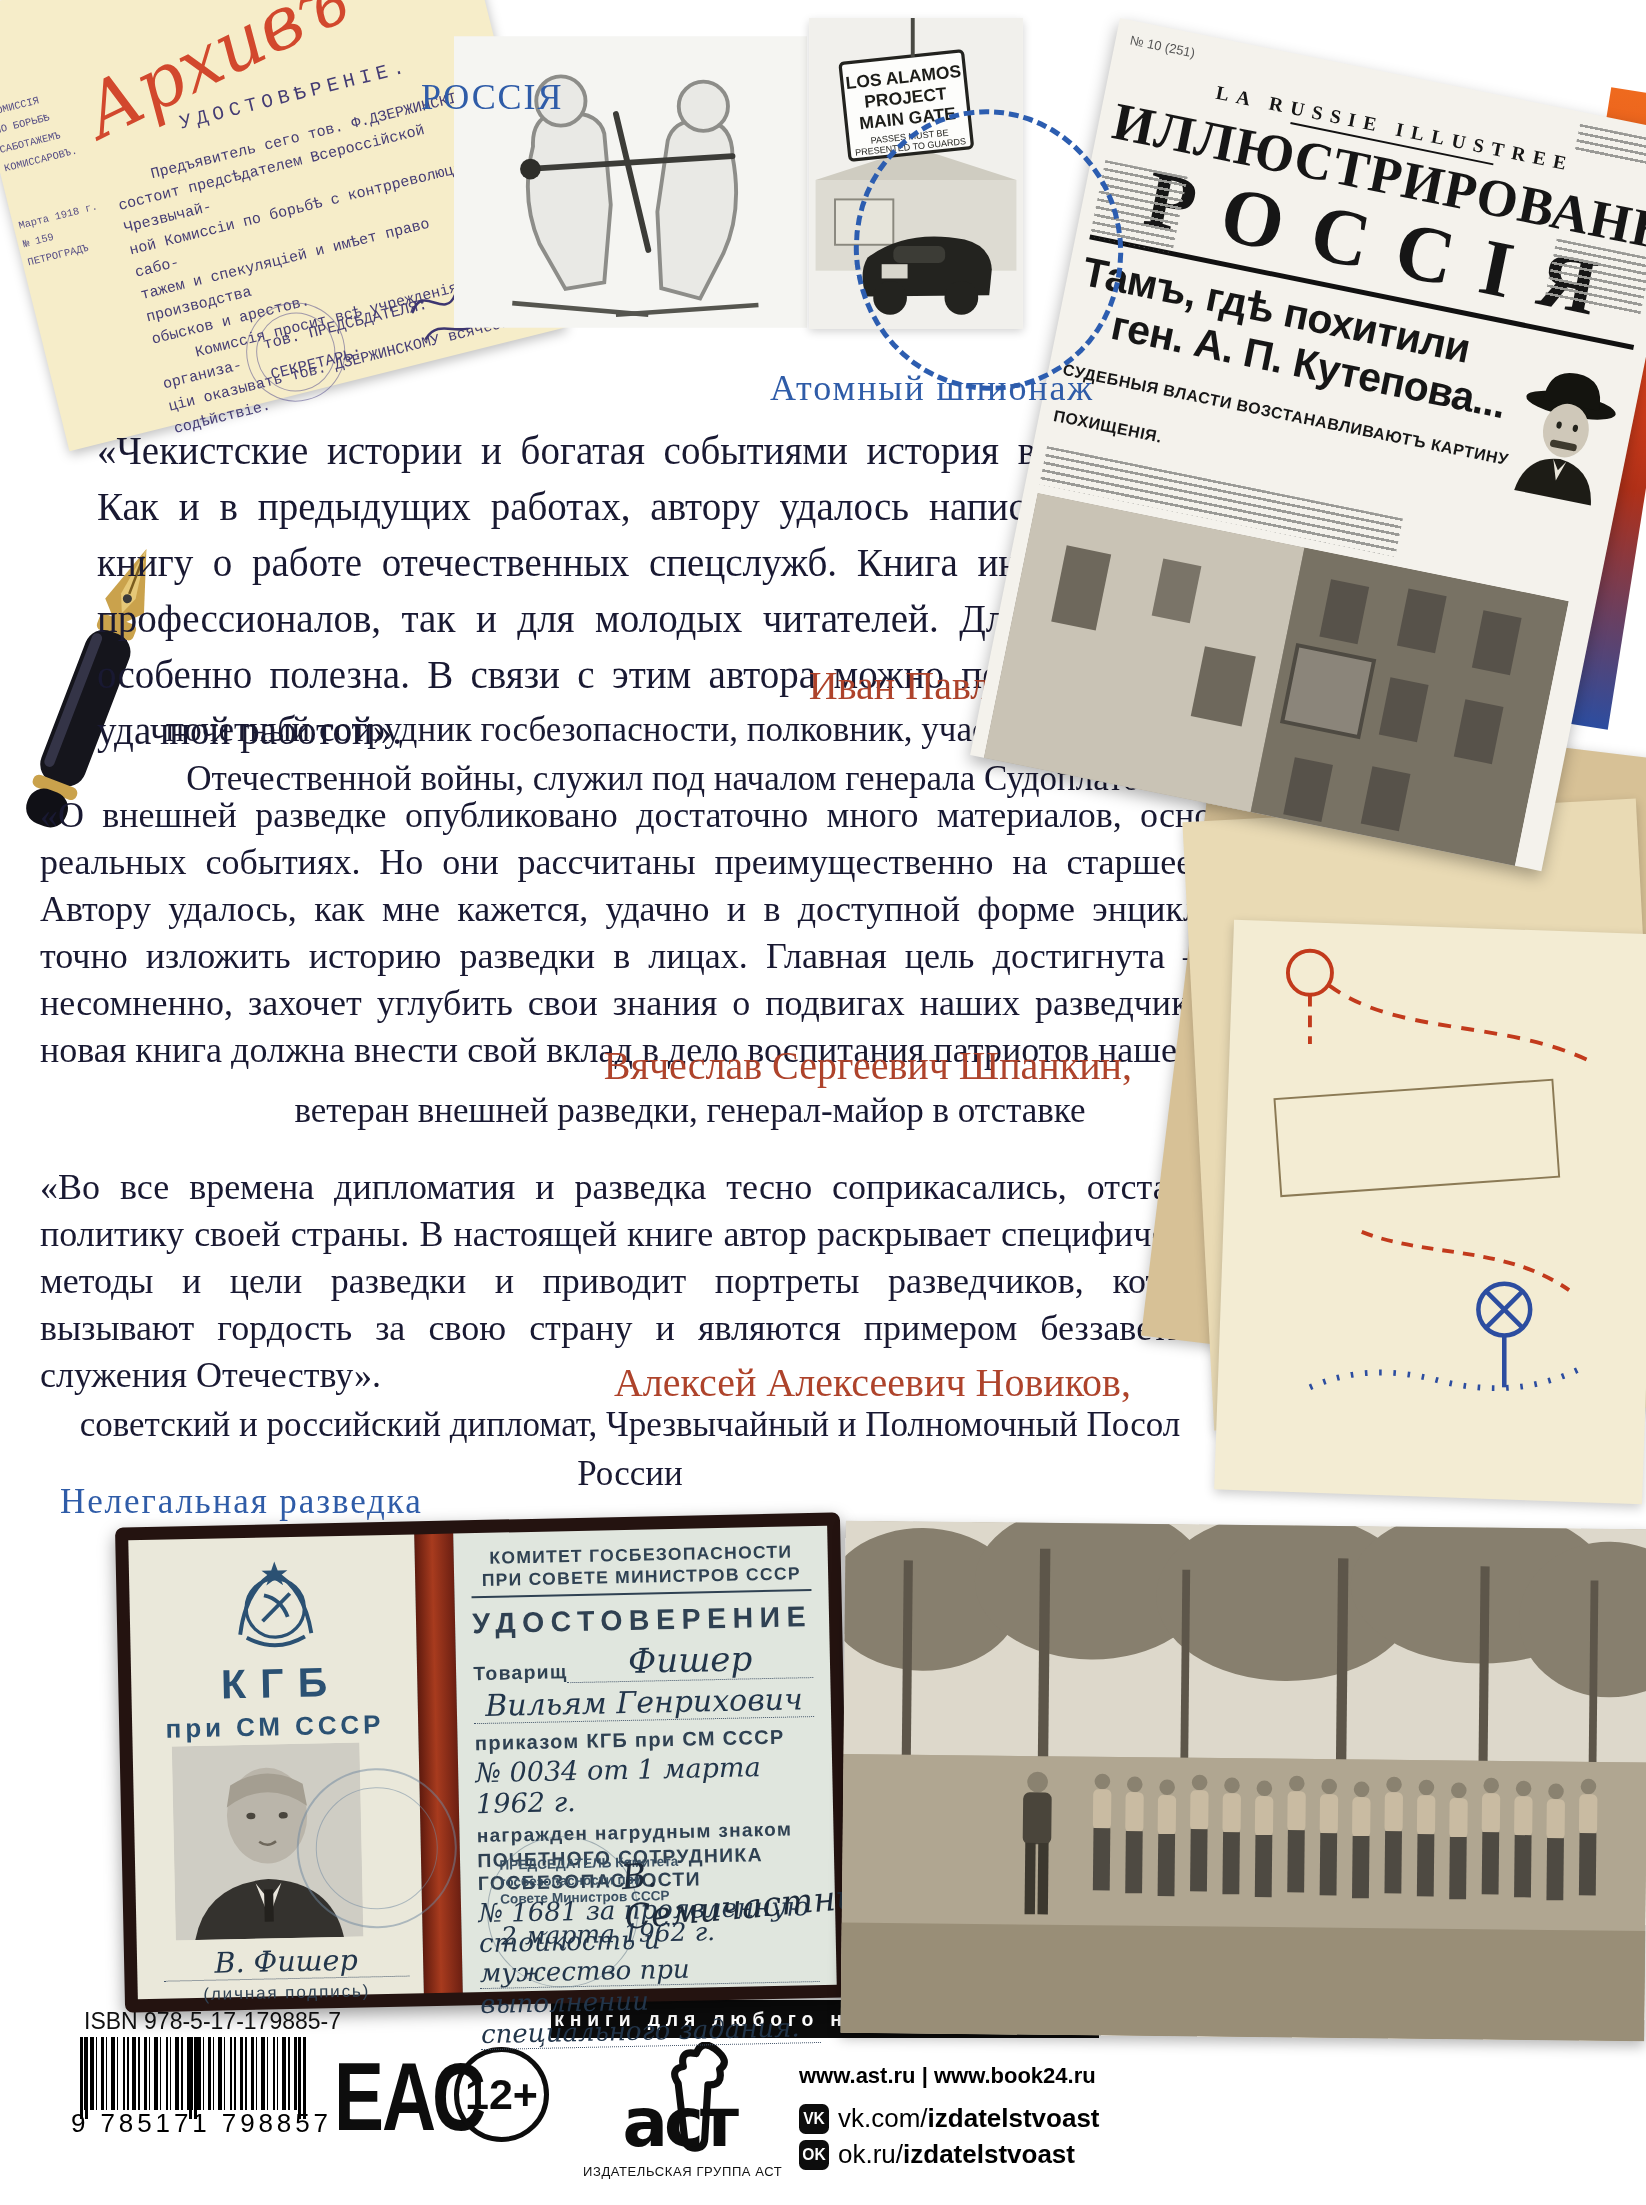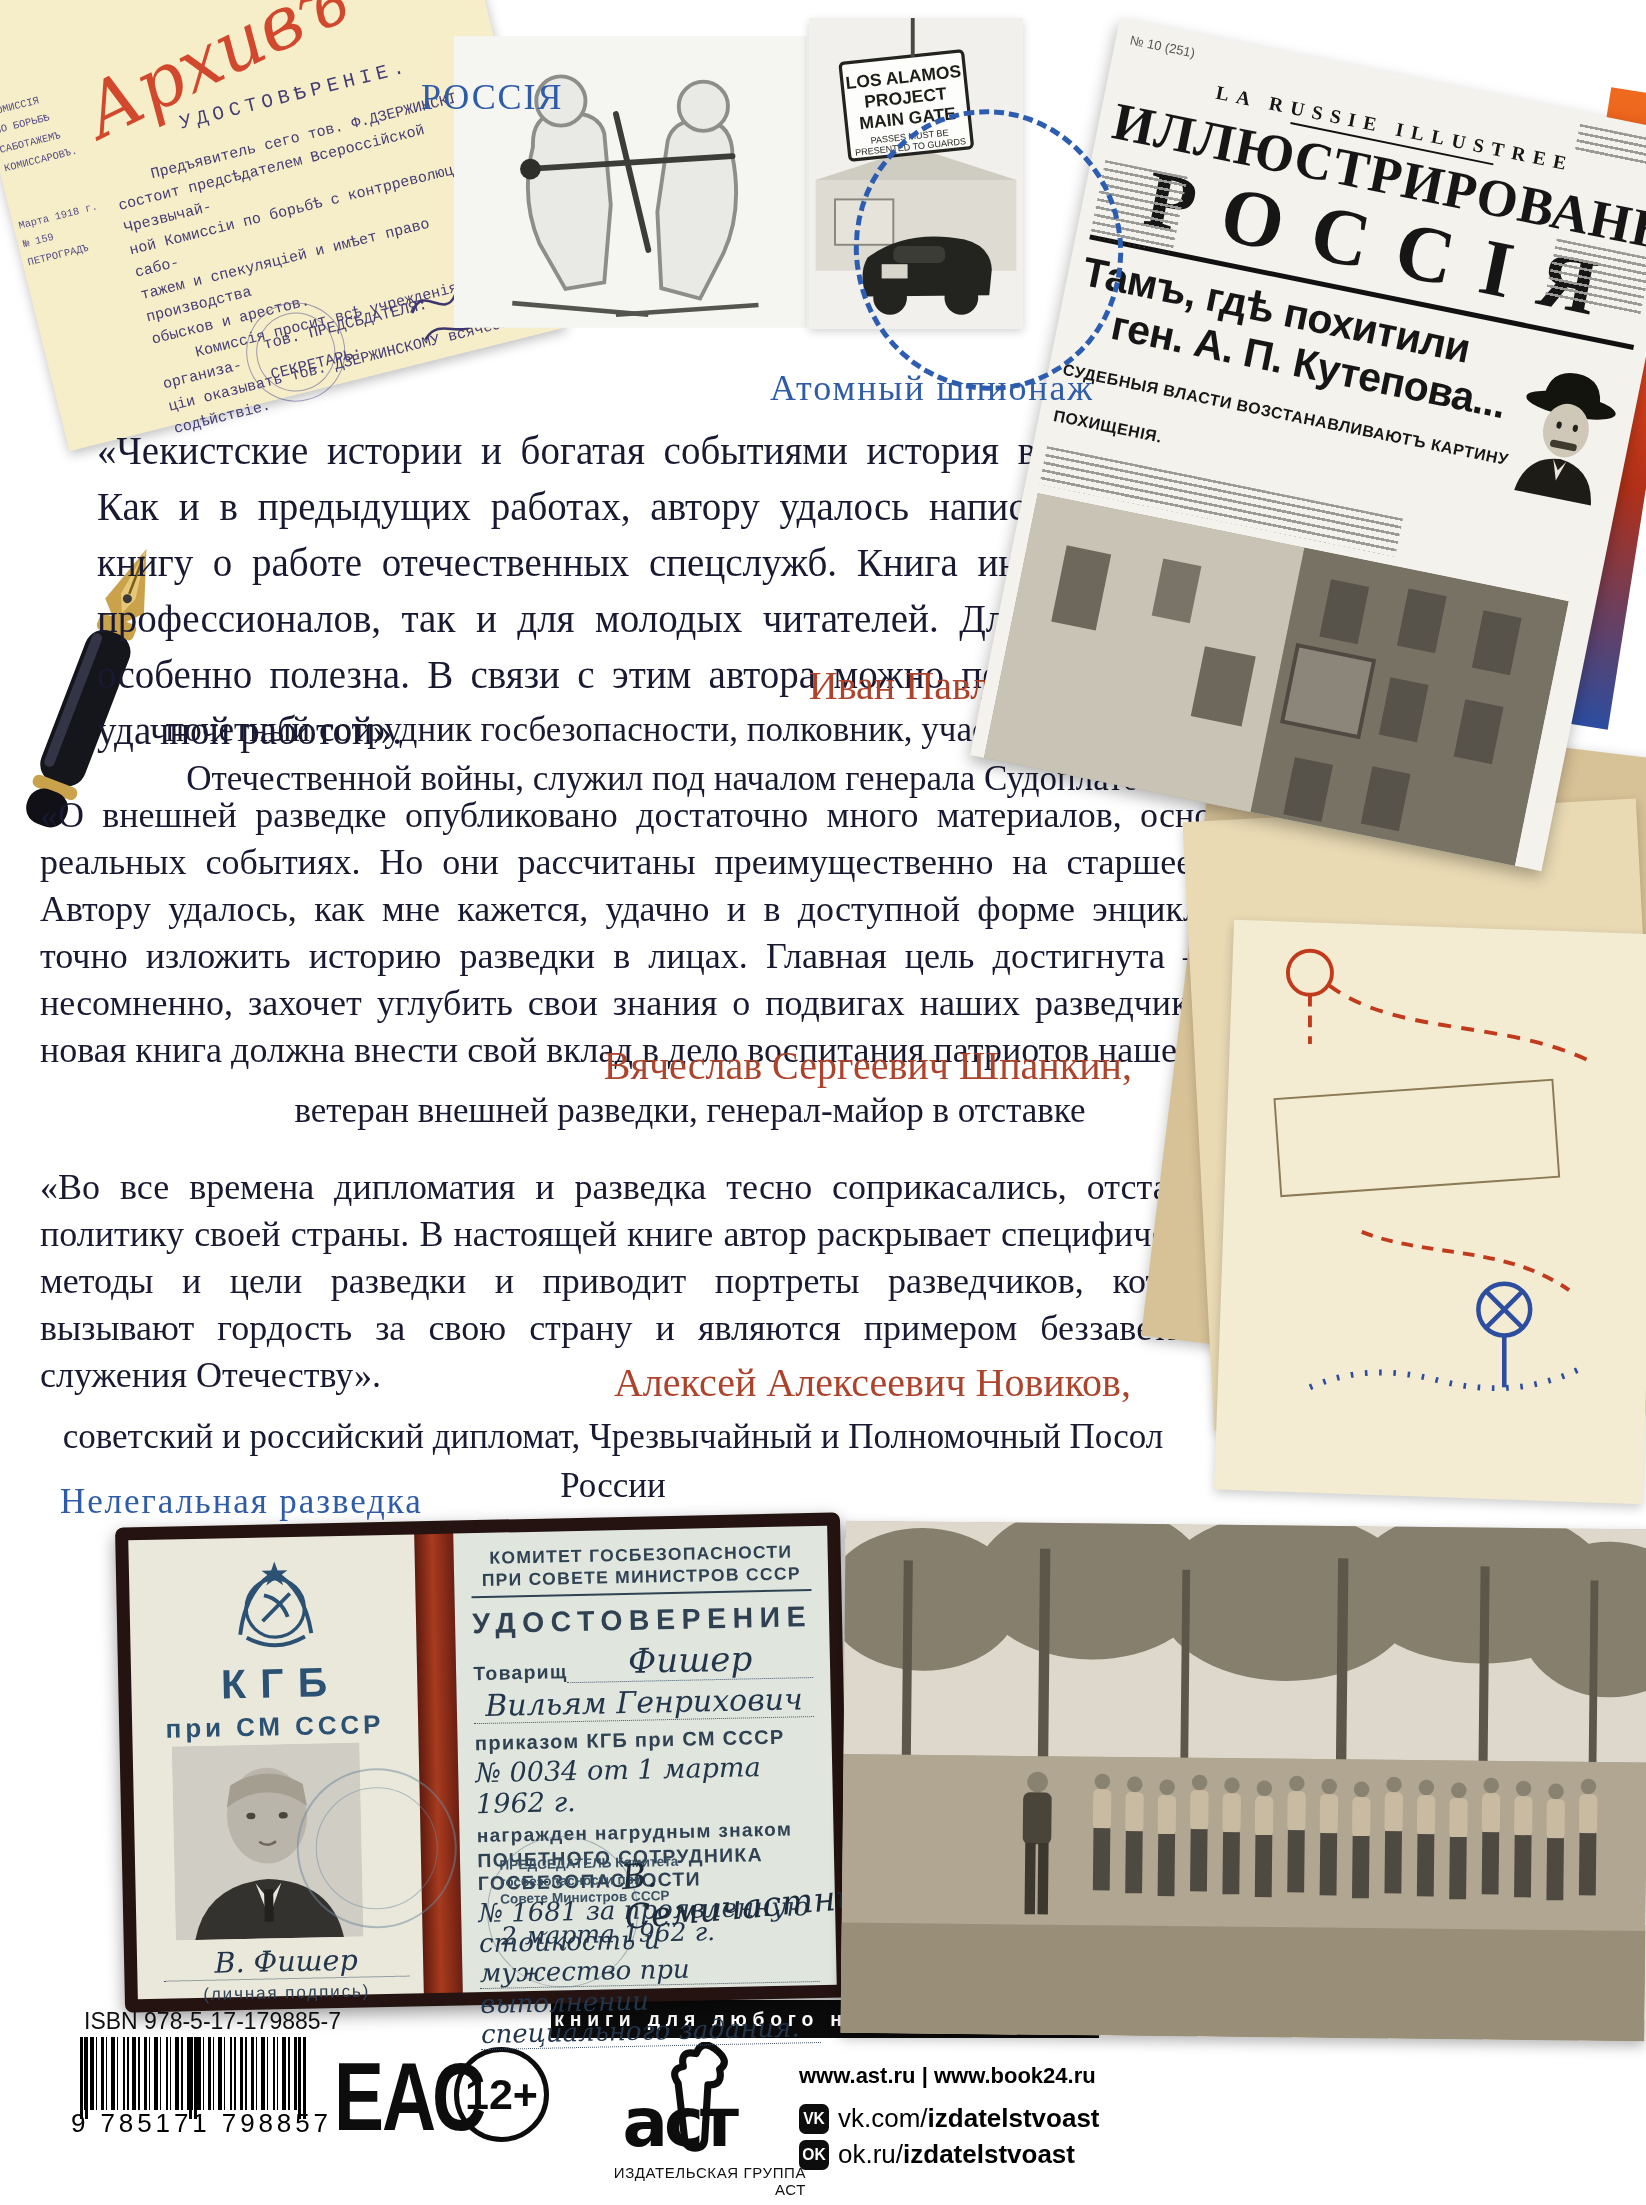--- a/index.html
+++ b/index.html
@@ -65,21 +65,21 @@
   .q1{left:97px;top:423px;width:1201px;font-size:39px;line-height:56px;}
   .q2{left:40px;top:792px;width:1339px;font-size:36px;line-height:47px;}
   .q3{left:40px;top:1164px;width:1197px;font-size:36px;line-height:47px;}
   .sig{color:#ae432b;font-size:40px;text-align:right;}
   .s1{left:259px;top:662px;width:985px;}
   .s2{left:259px;top:1042px;width:873px;}
   .s3{left:194px;top:1359px;width:937px;}
   .subsig{color:#191932;font-size:35px;line-height:49px;text-align:center;}
   .d1{left:55px;top:705px;width:1248px;}
   .d2{left:194px;top:1086px;width:992px;}
-  .d3{left:62px;top:1400px;width:1102px;margin-top:12px;}
+  .d3{left:79px;top:1400px;width:1102px;}
 
   
   .stack1{left:1178px;top:732px;width:480px;height:635px;background:#d7c196;transform:rotate(7deg);
           box-shadow:0 3.9px 13px rgba(0,0,0,.25);}
   .stack2{left:1198px;top:810px;width:454px;height:609px;background:#e9dab4;transform:rotate(-3deg);
           box-shadow:0 3.9px 10.4px rgba(0,0,0,.2);}
   .stack3{left:1224px;top:927px;width:428px;height:570px;background:#f3ecd3;transform:rotate(2deg);
           box-shadow:0 3.9px 10.4px rgba(0,0,0,.2);}
   .map-doodles{left:1232px;top:895px;width:415px;height:583px;z-index:3;}
 
@@ -132,22 +132,22 @@
         letter-spacing:3.9px;color:#000;}
   .eac{left:334px;top:2042px;font-family:"Liberation Sans",sans-serif;font-weight:900;
         font-size:96px;transform:scaleX(.78);transform-origin:0 0;letter-spacing:-2.6px;color:#0d0d0d;}
   .age{left:454px;top:2047px;width:95px;height:95px;border:5.2px solid #0d0d0d;border-radius:50%;
         display:flex;align-items:center;justify-content:center;font-family:"Liberation Sans",sans-serif;
         font-weight:bold;font-size:43px;color:#0d0d0d;box-sizing:border-box;}
   .banner{left:551px;top:2000px;width:548px;height:38px;background:#0b0b0b;color:#fff;
         display:flex;align-items:center;justify-content:center;font-family:"Liberation Sans",sans-serif;
         font-weight:bold;font-size:19.4px;letter-spacing:5.8px;white-space:nowrap;}
   .astlogo{left:617px;top:2042px;width:156px;height:123px;}
-  .astcap{left:599px;top:2164px;width:207px;text-align:right;font-family:"Liberation Sans",sans-serif;
-        font-size:15px;color:#111;letter-spacing:0.6px;}
+  .astcap{left:583px;top:2164px;width:207px;text-align:left;font-family:"Liberation Sans",sans-serif;
+        font-size:13px;color:#111;letter-spacing:0.6px;}
   .site{left:799px;top:2063px;font-family:"Liberation Sans",sans-serif;font-weight:bold;font-size:22px;color:#000;}
   .socrow{position:absolute;display:flex;align-items:center;gap:9px;
         font-family:"Liberation Sans",sans-serif;font-size:26px;color:#000;}
   .vkrow{left:799px;top:2103px;}
   .okrow{left:799px;top:2139px;}
   .socicon{width:30px;height:30px;background:#0d0d0d;border-radius:6.5px;color:#fff;display:flex;
         align-items:center;justify-content:center;font-weight:bold;font-size:15.6px;
         font-family:"Liberation Sans",sans-serif;}
   .bold{font-weight:bold;}
 </style>

